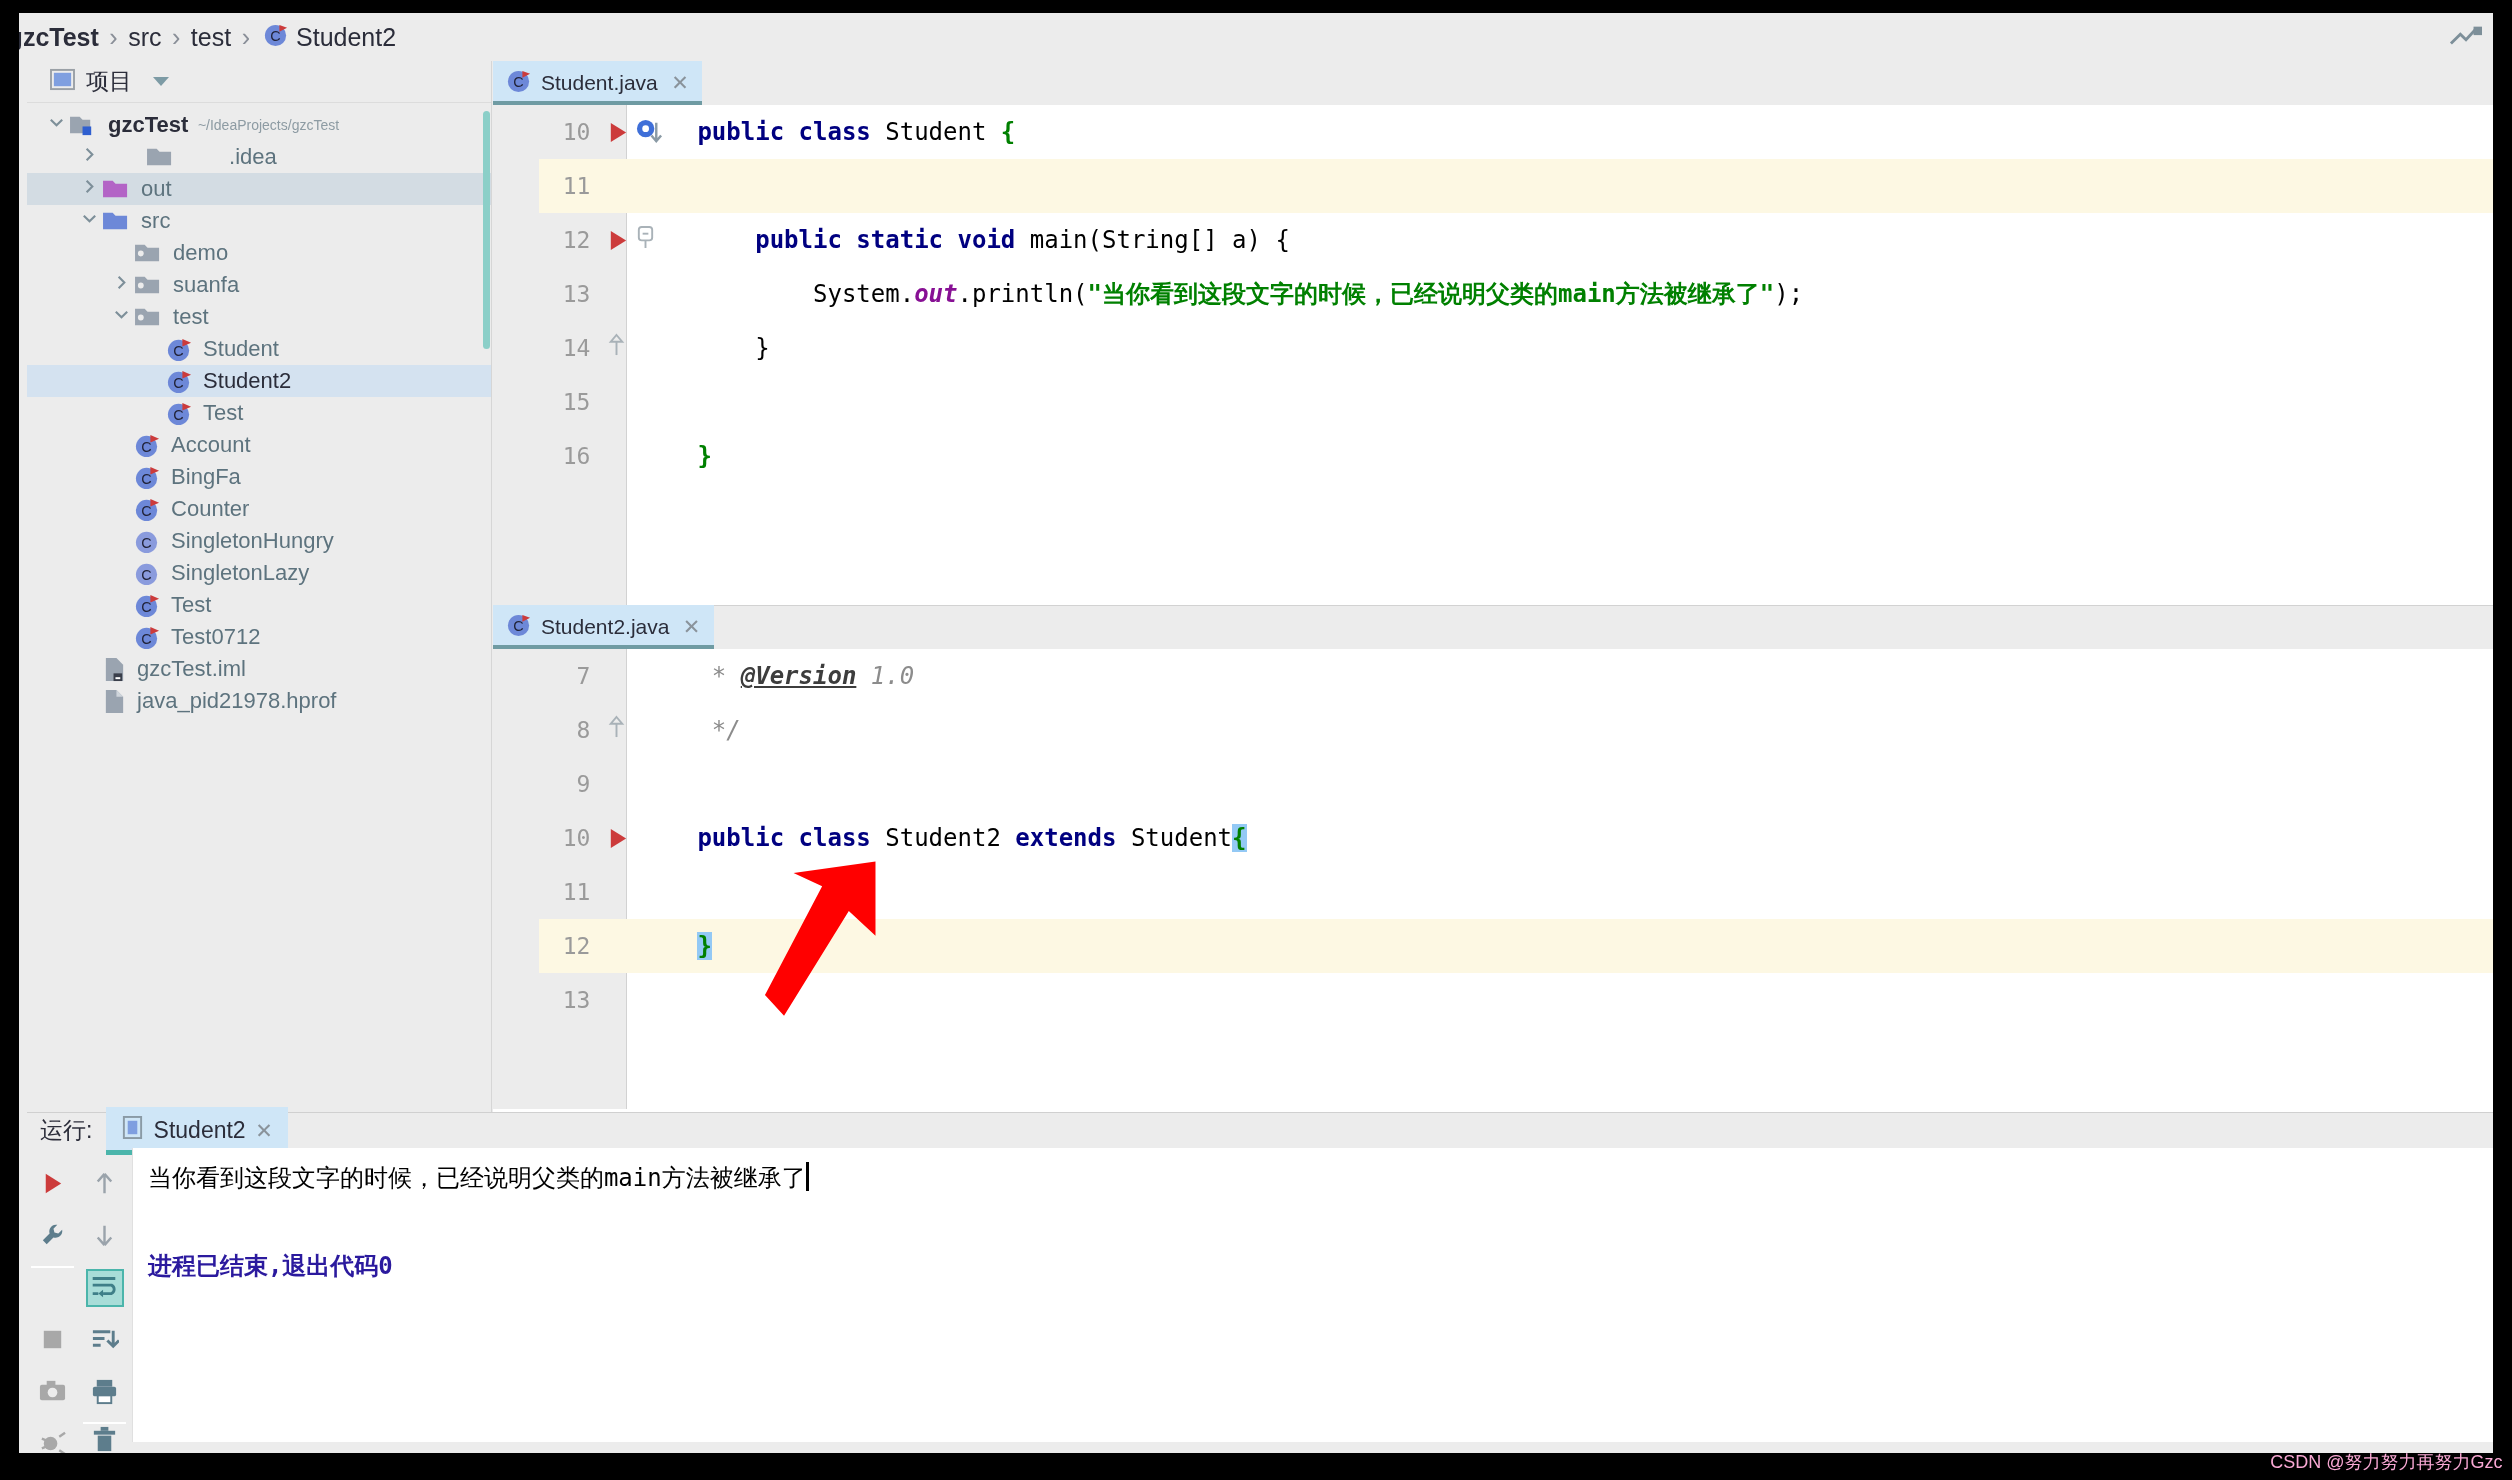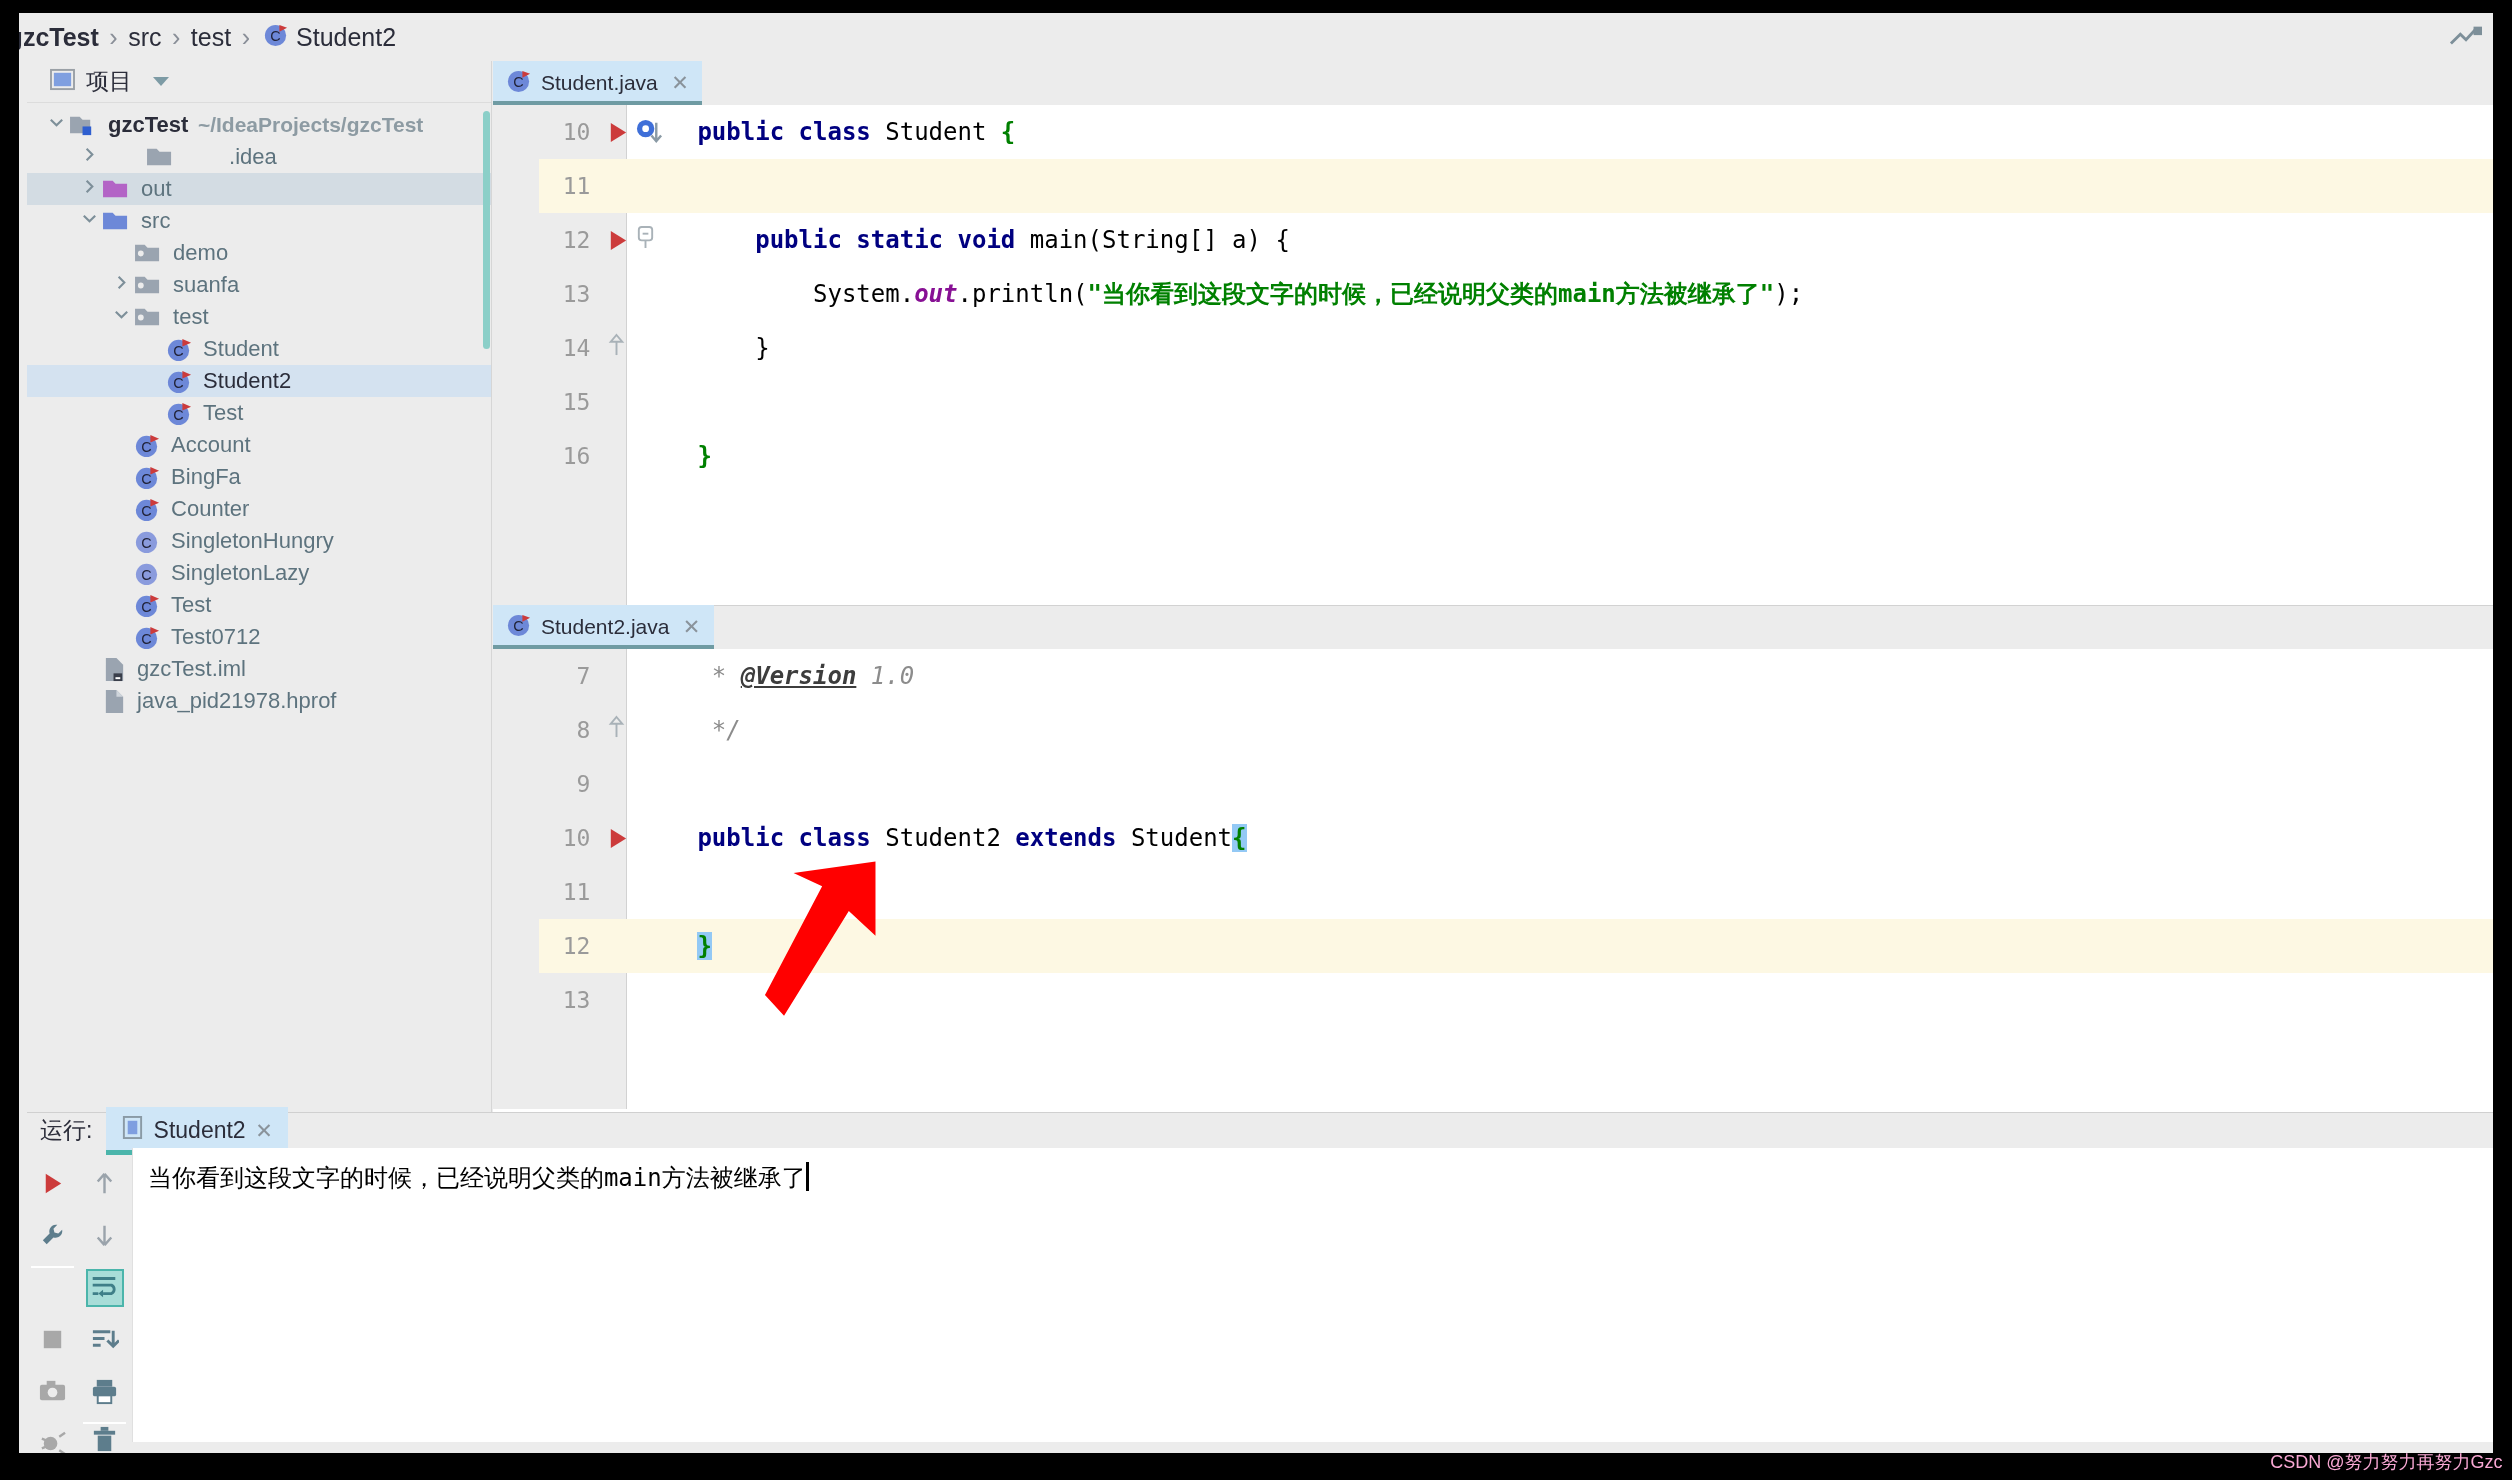--- a/index.html
+++ b/index.html
@@ -71,21 +71,21 @@
     font-size: 22px; color: #5d737e;
     white-space: nowrap;
     cursor: default;
   }
   .tree-row.selected { background: #d4e2f0; }
   .tree-row.selected-gray { background: #d3dce3; }
   .tree-row .label { color: #5d737e; }
   .tree-row.selected .label,
   .tree-row.bold .label { color: #2b2d3a; }
   .tree-row.bold .label { font-weight: bold; }
-  .tree-path { color: #8d9ba3; font-size: 21px; margin-left: 9.5px; font-weight: bold;}
+  .tree-path { color: #8d9ba3; font-size: 14px; margin-left: 9.5px;}
   .arrow {
     width: 25px; text-align: center;
     color: #7d8f99; font-size: 19px;
     flex: 0 0 25px;
   }
   .ic { flex: 0 0 auto; margin-right: 10.5px; display: flex; align-items: center;}
 
   
   .sb-scroll {
     position: absolute; right: 1px; top: 50px;
@@ -740,20 +740,21 @@
                 <rect x="4" y="6" width="22" height="4" fill="#5d7d8c"></rect>
                 <rect x="11" y="2" width="8" height="4" fill="#5d7d8c"></rect>
                 <rect x="8" y="11" width="14" height="16" fill="#5d7d8c"></rect>
               </svg>
           </div>
         </div>
 
         <div class="console">
           <div class="c-line c-out"><span>当你看到这段文字的时候，已经说明父类的main方法被继承了</span><span class="caret-bar"></span></div>
           <div class="c-line">&nbsp;</div>
+          <div class="c-line c-end">进程已结束,退出代码0</div>
         </div>
       </div>
     </div>
 
     <svg class="red-arrow" width="124" height="181" viewBox="0 0 130 190">
       <path d="M118 10 L118 88 L90 62 L22 172 L2 150 L62 36 L32 22 Z" fill="#ff0000"></path>
     </svg>
   </div>
 
   <div class="watermark">CSDN @努力努力再努力Gzc</div>

